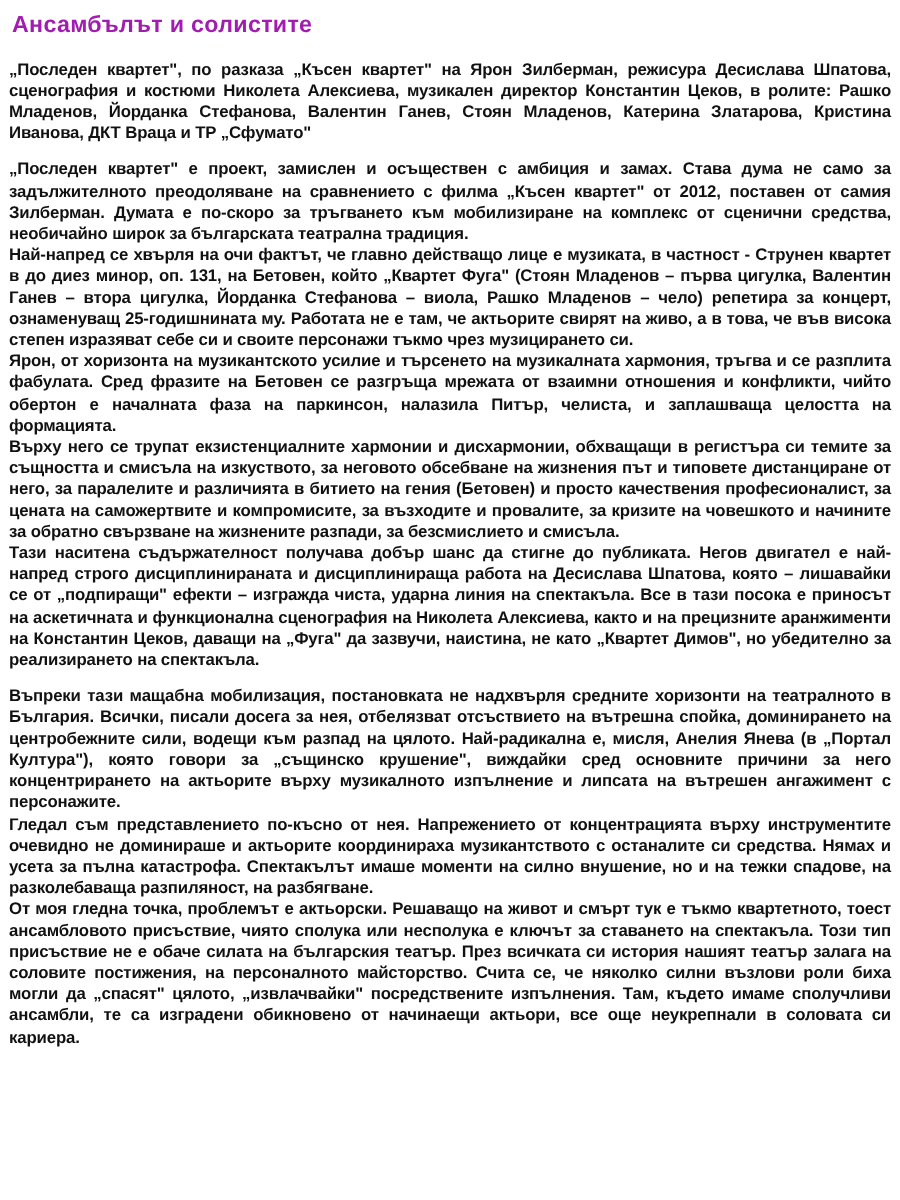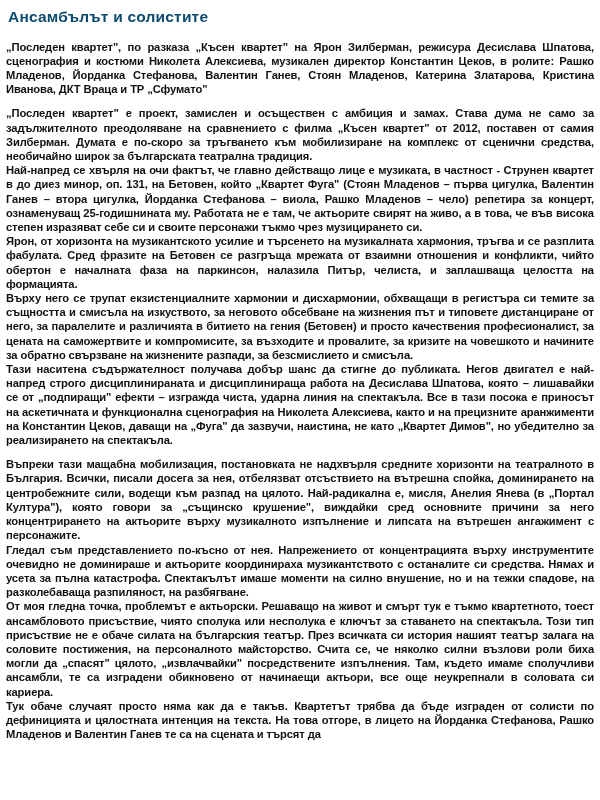--- a/index.html
+++ b/index.html
@@ -52,28 +52,27 @@
   .para {
     letter-spacing: -0.1px;
     word-spacing: 0px;
   }
 </style>
 </head>
 <body style="background: rgb(255, 255, 255);">
 
 <div class="page">
 
-  <h1 class="doc-title" style="color: #0c4a6e;">Ансамбълът и солистите</h1>
+  <h1 class="doc-title" style="color: #a21caf;">Ансамбълът и солистите</h1>
 
   <div class="body-block" id="body-block">
       <p class="para">„Последен квартет", по разказа „Късен квартет" на Ярон Зилберман, режисура Десислава Шпатова, сценография и костюми Николета Алексиева, музикален директор Константин Цеков, в ролите: Рашко Младенов, Йорданка Стефанова, Валентин Ганев, Стоян Младенов, Катерина Златарова, Кристина Иванова, ДКТ Враца и ТР „Сфумато"</p>
       <p class="para gap">„Последен квартет" е проект, замислен и осъществен с амбиция и замах. Става дума не само за задължителното преодоляване на сравнението с филма „Късен квартет" от 2012, поставен от самия Зилберман. Думата е по-скоро за тръгването към мобилизиране на комплекс от сценични средства, необичайно широк за българската театрална традиция.</p>
       <p class="para">Най-напред се хвърля на очи фактът, че главно действащо лице е музиката, в частност - Струнен квартет в до диез минор, оп. 131, на Бетовен, който „Квартет Фуга" (Стоян Младенов – първа цигулка, Валентин Ганев – втора цигулка, Йорданка Стефанова – виола, Рашко Младенов – чело) репетира за концерт, ознаменуващ 25-годишнината му. Работата не е там, че актьорите свирят на живо, а в това, че във висока степен изразяват себе си и своите персонажи тъкмо чрез музицирането си.</p>
       <p class="para">Ярон, от хоризонта на музикантското усилие и търсенето на музикалната хармония, тръгва и се разплита фабулата. Сред фразите на Бетовен се разгръща мрежата от взаимни отношения и конфликти, чийто обертон е началната фаза на паркинсон, налазила Питър, челиста, и заплашваща целостта на формацията.</p>
       <p class="para">Върху него се трупат екзистенциалните хармонии и дисхармонии, обхващащи в регистъра си темите за същността и смисъла на изкуството, за неговото обсебване на жизнения път и типовете дистанциране от него, за паралелите и различията в битието на гения (Бетовен) и просто качествения професионалист, за цената на саможертвите и компромисите, за възходите и провалите, за кризите на човешкото и начините за обратно свързване на жизнените разпади, за безсмислието и смисъла.</p>
       <p class="para">Тази наситена съдържателност получава добър шанс да стигне до публиката. Негов двигател е най-напред строго дисциплинираната и дисциплинираща работа на Десислава Шпатова, която – лишавайки се от „подпиращи" ефекти – изгражда чиста, ударна линия на спектакъла. Все в тази посока е приносът на аскетичната и функционална сценография на Николета Алексиева, както и на прецизните аранжименти на Константин Цеков, даващи на „Фуга" да зазвучи, наистина, не като „Квартет Димов", но убедително за реализирането на спектакъла.</p>
       <p class="para gap">Въпреки тази мащабна мобилизация, постановката не надхвърля средните хоризонти на театралното в България. Всички, писали досега за нея, отбелязват отсъствието на вътрешна спойка, доминирането на центробежните сили, водещи към разпад на цялото. Най-радикална е, мисля, Анелия Янева (в „Портал Култура"), която говори за „същинско крушение", виждайки сред основните причини за него концентрирането на актьорите върху музикалното изпълнение и липсата на вътрешен ангажимент с персонажите.</p>
       <p class="para">Гледал съм представлението по-късно от нея. Напрежението от концентрацията върху инструментите очевидно не доминираше и актьорите координираха музикантството с останалите си средства. Нямах и усета за пълна катастрофа. Спектакълът имаше моменти на силно внушение, но и на тежки спадове, на разколебаваща разпиляност, на разбягване.</p>
       <p class="para">От моя гледна точка, проблемът е актьорски. Решаващо на живот и смърт тук е тъкмо квартетното, тоест ансамбловото присъствие, чиято сполука или несполука е ключът за ставането на спектакъла. Този тип присъствие не е обаче силата на българския театър. През всичката си история нашият театър залага на соловите постижения, на персоналното майсторство. Счита се, че няколко силни възлови роли биха могли да „спасят" цялото, „извлачвайки" посредствените изпълнения. Там, където имаме сполучливи ансамбли, те са изградени обикновено от начинаещи актьори, все още неукрепнали в соловата си кариера.</p>
-      <p class="para">Тук обаче случаят просто няма как да е такъв. Квартетът трябва да бъде изграден от солисти по дефиницията и цялостната интенция на текста. На това отгоре, в лицето на Йорданка Стефанова, Рашко Младенов и Валентин Ганев те са на сцената и търсят да</p>
     </div>
 
 </div>
 
 </body></html>

